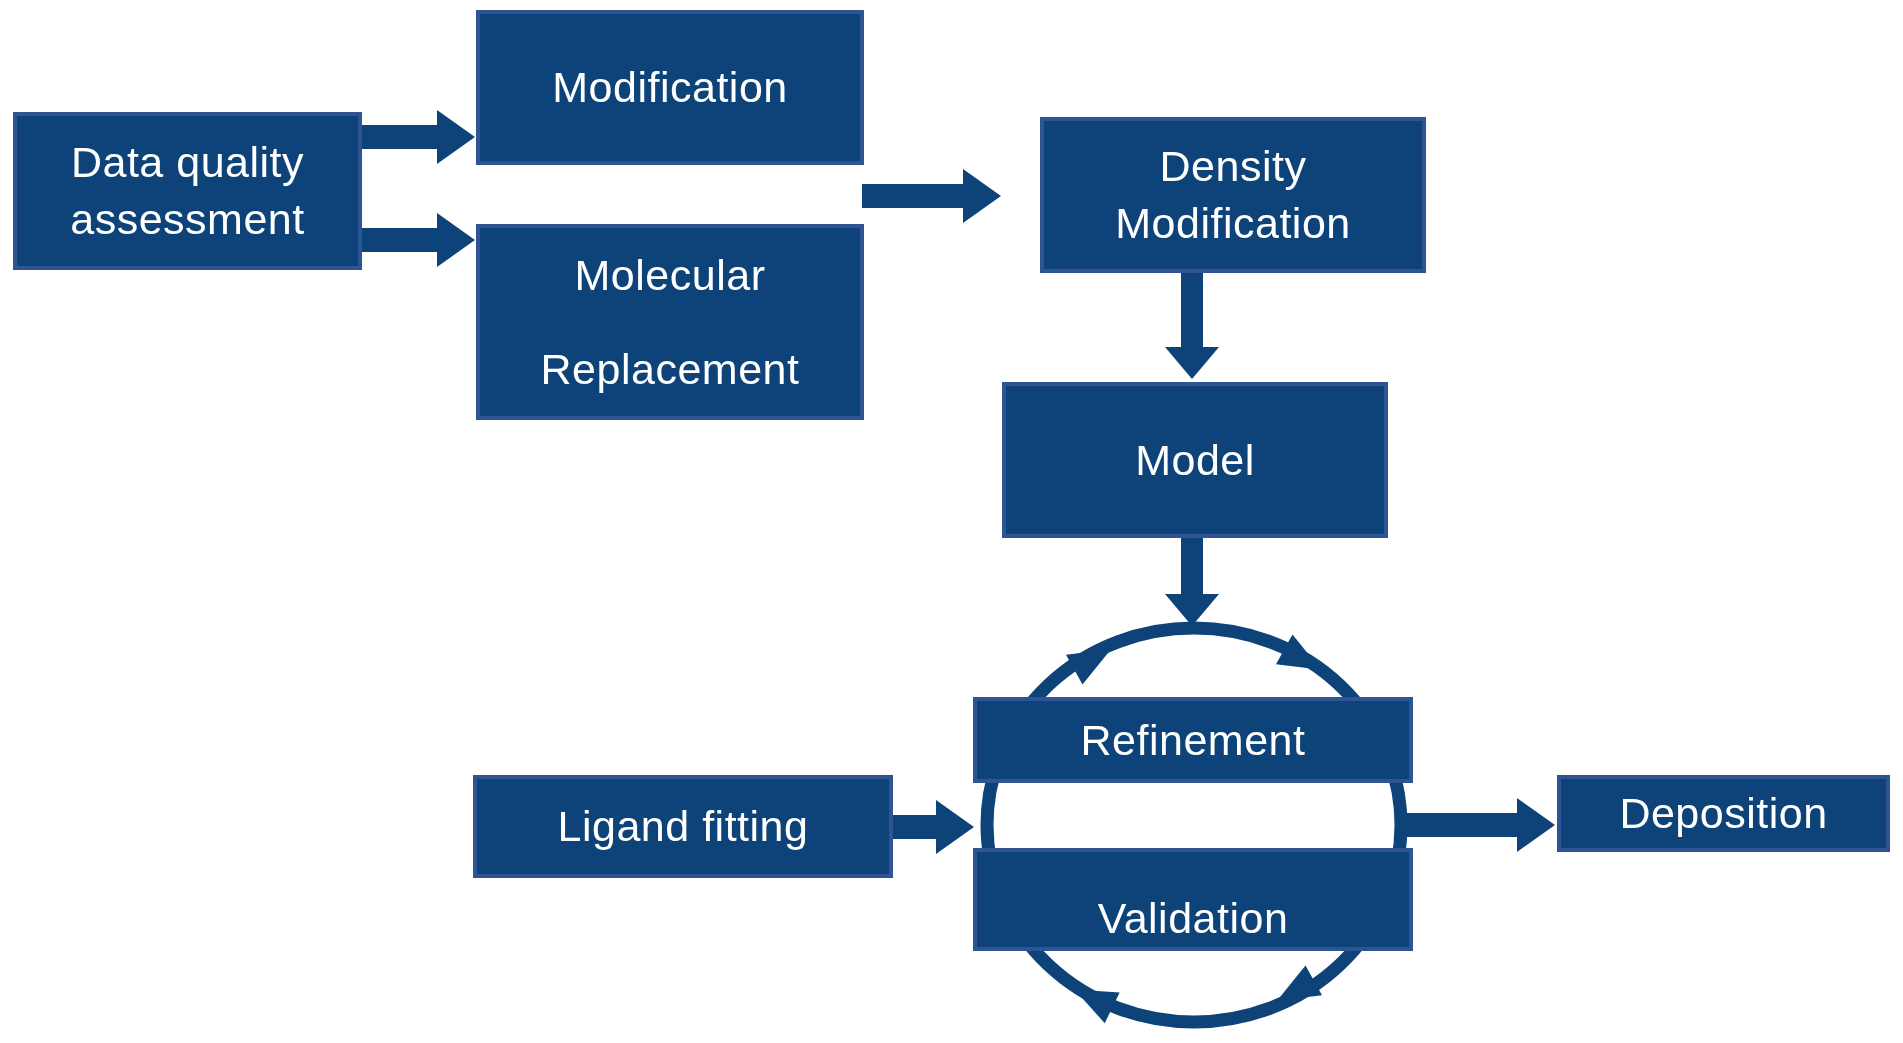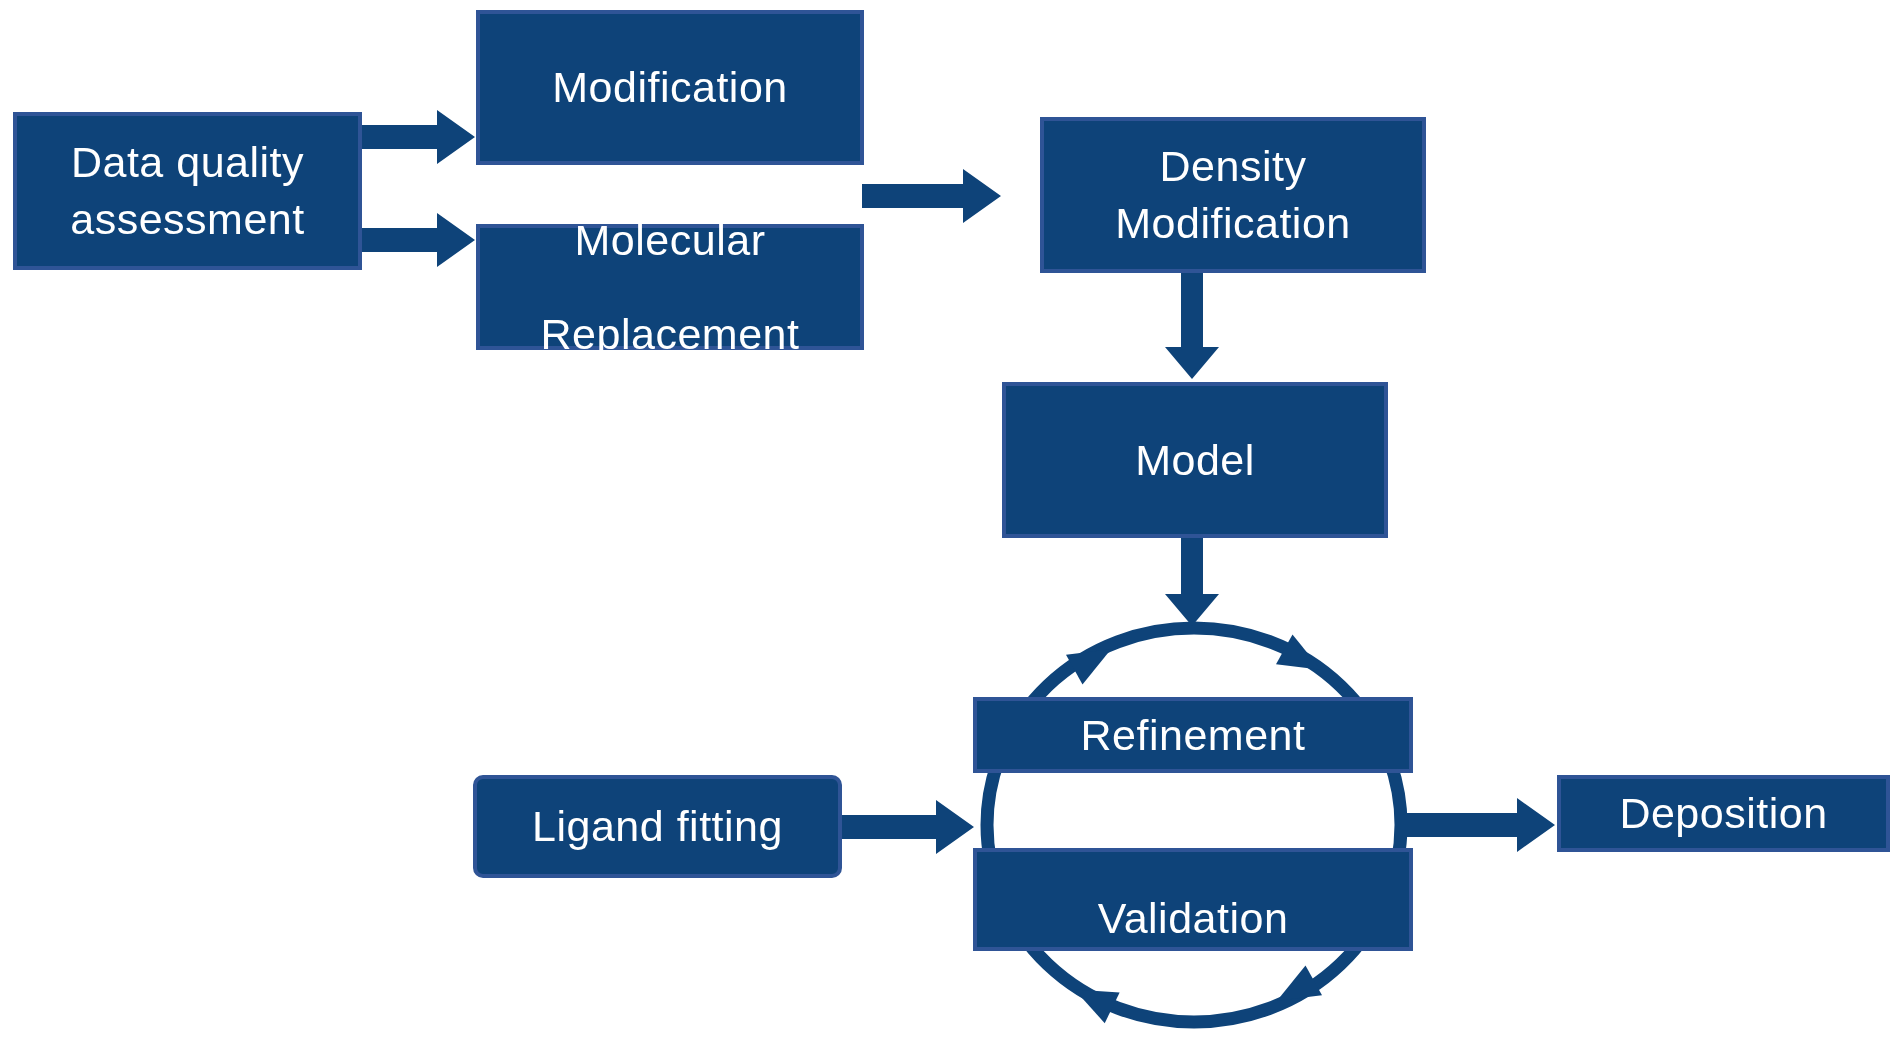--- a/index.html
+++ b/index.html
@@ -27,26 +27,26 @@
     display:flex;flex-direction:column;
     align-items:center;justify-content:center;
     text-align:center;
     font-size:43px;line-height:1.32;
     letter-spacing:0.5px;
   }
   .node span{display:block;white-space:nowrap;}
   
   #n-dqa {left:13px;  top:112px; width:349px; height:158px;}
   #n-exp {left:476px; top:10px;  width:388px; height:155px;}
-  #n-mol {left:476px; top:224px; width:388px; height:126px;gap:37px;}
+  #n-mol {left:476px; top:224px; width:388px; height:196px;gap:37px;}
   #n-den {left:1040px;top:117px; width:386px; height:156px;}
   #n-mod {left:1002px;top:382px; width:386px; height:156px;}
-  #n-ref {left:973px; top:697px; width:440px; height:76px;}
+  #n-ref {left:973px; top:697px; width:440px; height:86px;}
   #n-val {left:973px; top:848px; width:440px; height:103px;justify-content:flex-end;}
-  #n-lig {left:473px; top:775px; width:369px; height:103px;border-radius:10px;}
+  #n-lig {left:473px; top:775px; width:420px; height:103px;}
   #n-dep {left:1557px;top:775px; width:333px; height:77px;}
 </style>
 </head>
 <body>
 
 <div id="stage">
 
   <svg id="edges-svg" width="1903" height="1043" viewBox="0 0 1903 1043">
 
     <ellipse cx="1194" cy="825" rx="207" ry="197" style="fill:none;stroke:var(--arrow-color);stroke-width:13"></ellipse>

